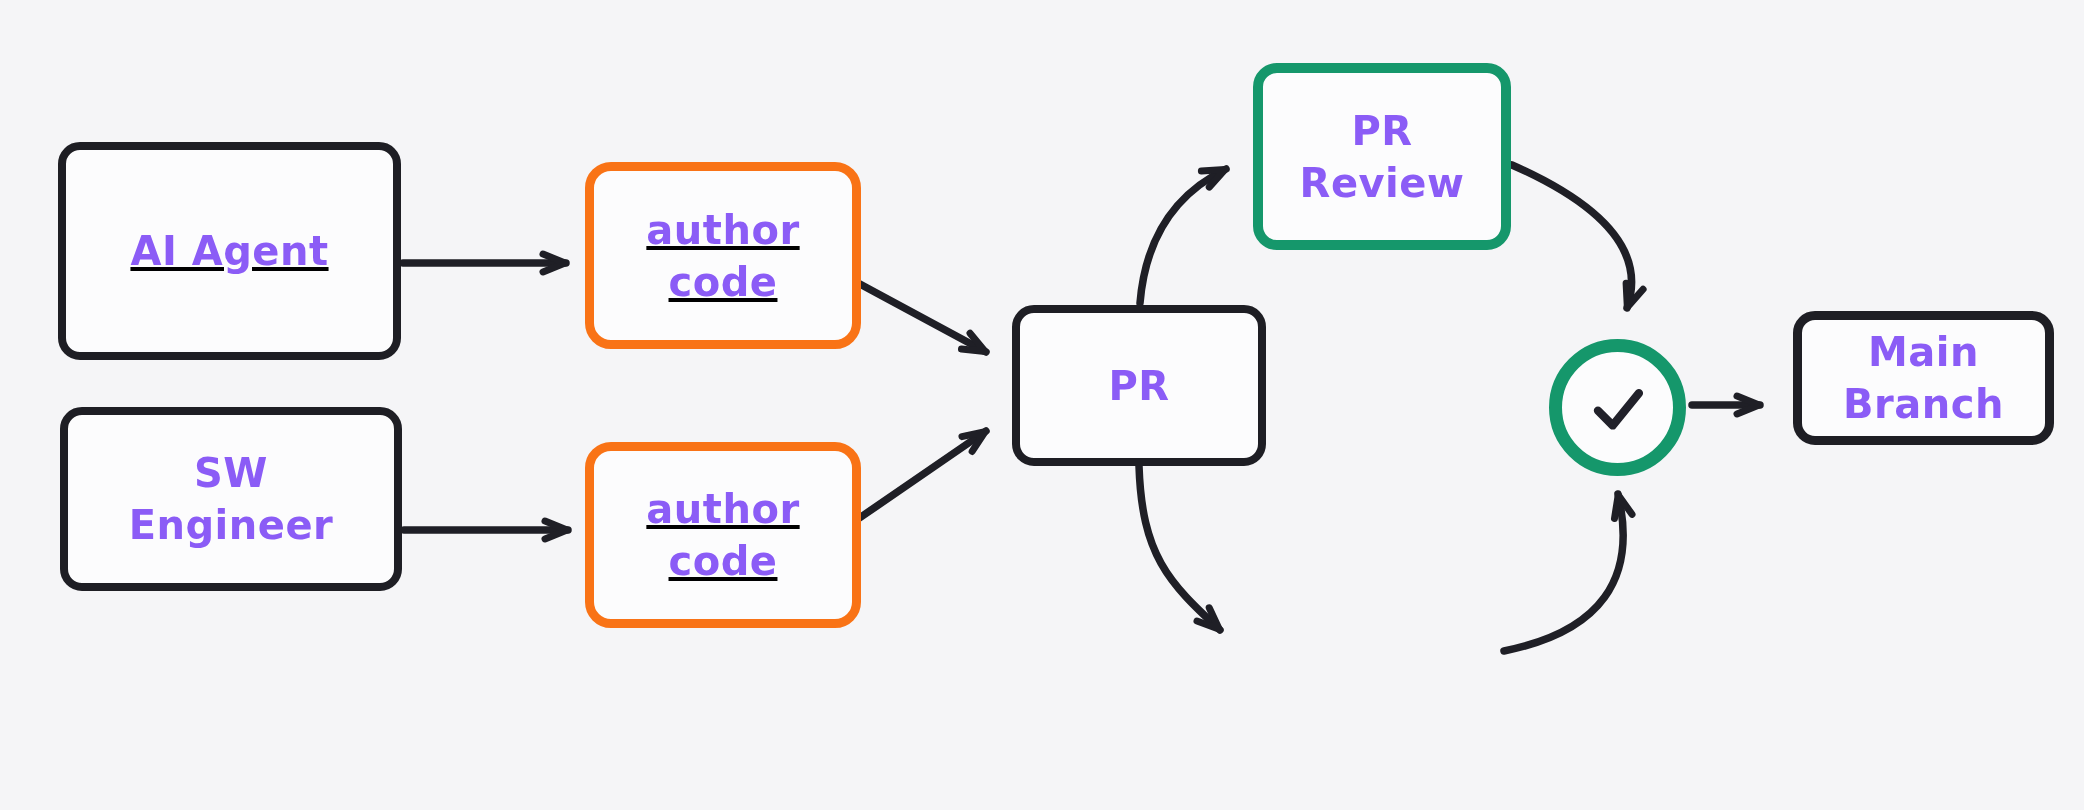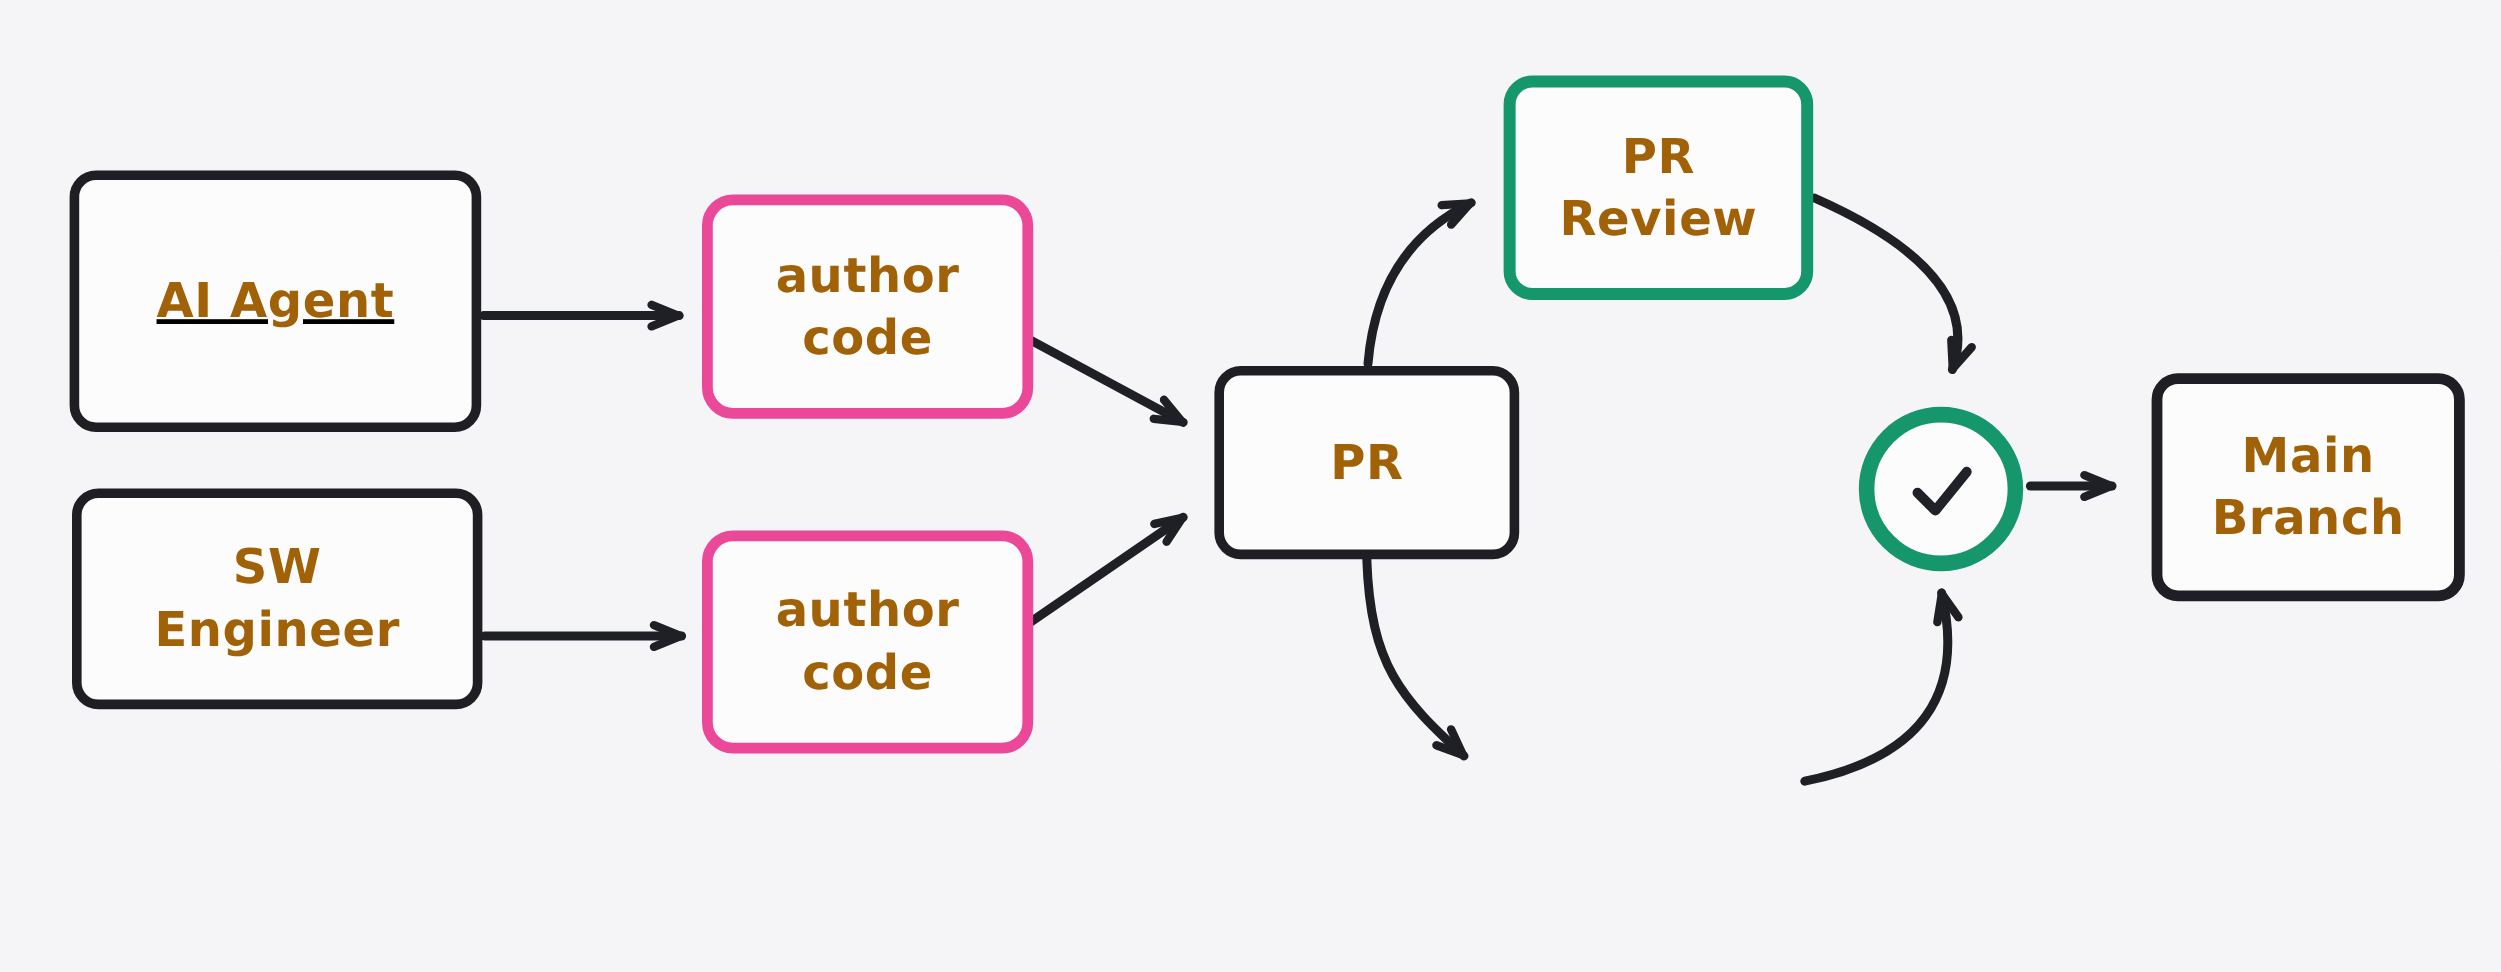--- a/index.html
+++ b/index.html
@@ -30,36 +30,36 @@
     display: flex;
     align-items: center;
     justify-content: center;
     text-align: center;
     z-index: 2;
   }
   .node .label {
     font-weight: 700;
     font-size: 40px;
     line-height: 1.3;
-    color: #a16207;
+    color: #8b5cf6;
     letter-spacing: 0.5px;
     white-space: pre-line;
   }
   .stroke-black { border: 8px solid #1e1e24; border-radius: 22px; }
-  .stroke-blue  { border: 9px solid #ec4899; border-radius: 26px; }
+  .stroke-blue  { border: 9px solid #f97316; border-radius: 26px; text-decoration: underline; }
   .stroke-green { border: 10px solid #15976b; border-radius: 24px; }
 
   .node-ai-agent      { left: 58px;   top: 142px; width: 343px; height: 218px; text-decoration: underline; }
   .node-sw-engineer   { left: 60px;   top: 407px; width: 342px; height: 184px; }
   .node-author-code-1 { left: 585px;  top: 162px; width: 276px; height: 187px; }
   .node-author-code-2 { left: 585px;  top: 442px; width: 276px; height: 186px; }
   .node-pr            { left: 1012px; top: 305px; width: 254px; height: 161px; }
   .node-pr-review     { left: 1253px; top: 63px;  width: 258px; height: 187px; }
   .node-ci            { left: 1243px; top: 552px; width: 260px; height: 187px; }
-  .node-main-branch   { left: 1793px; top: 311px; width: 261px; height: 190px; border-width: 9px; }
+  .node-main-branch   { left: 1793px; top: 311px; width: 261px; height: 134px; border-width: 9px; }
 
   .check-circle {
     position: absolute;
     box-sizing: border-box;
     left: 1549px; top: 339px;
     width: 137px; height: 137px;
     background: #fcfcfd;
     border: 13px solid #15976b;
     border-radius: 50%;
     display: flex;

